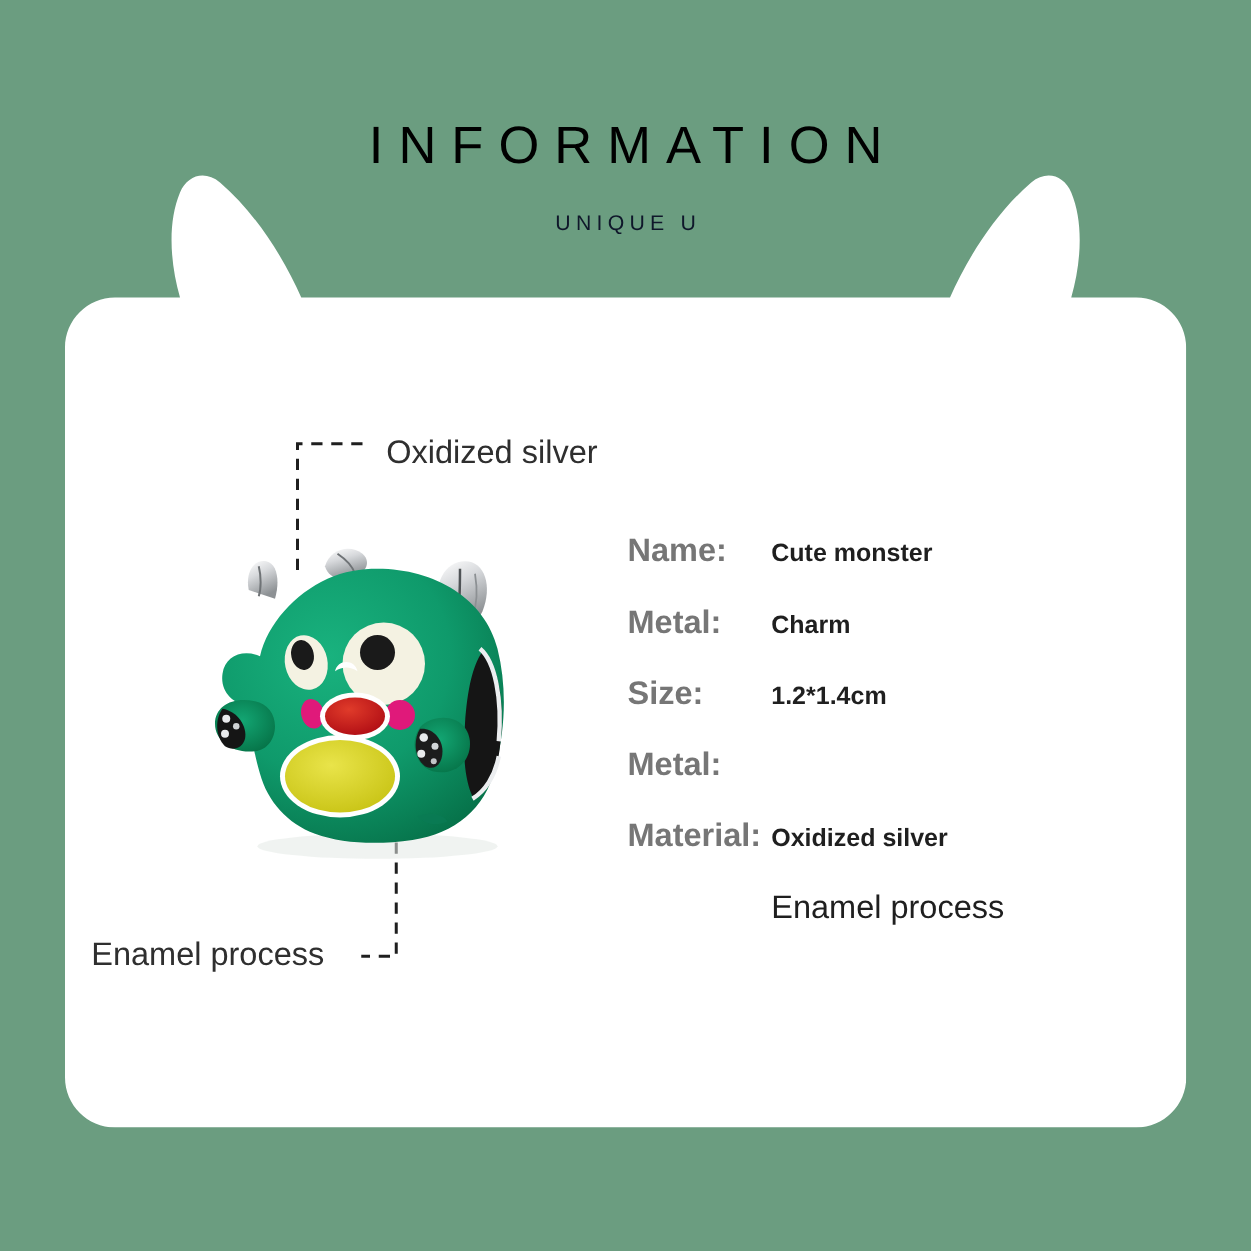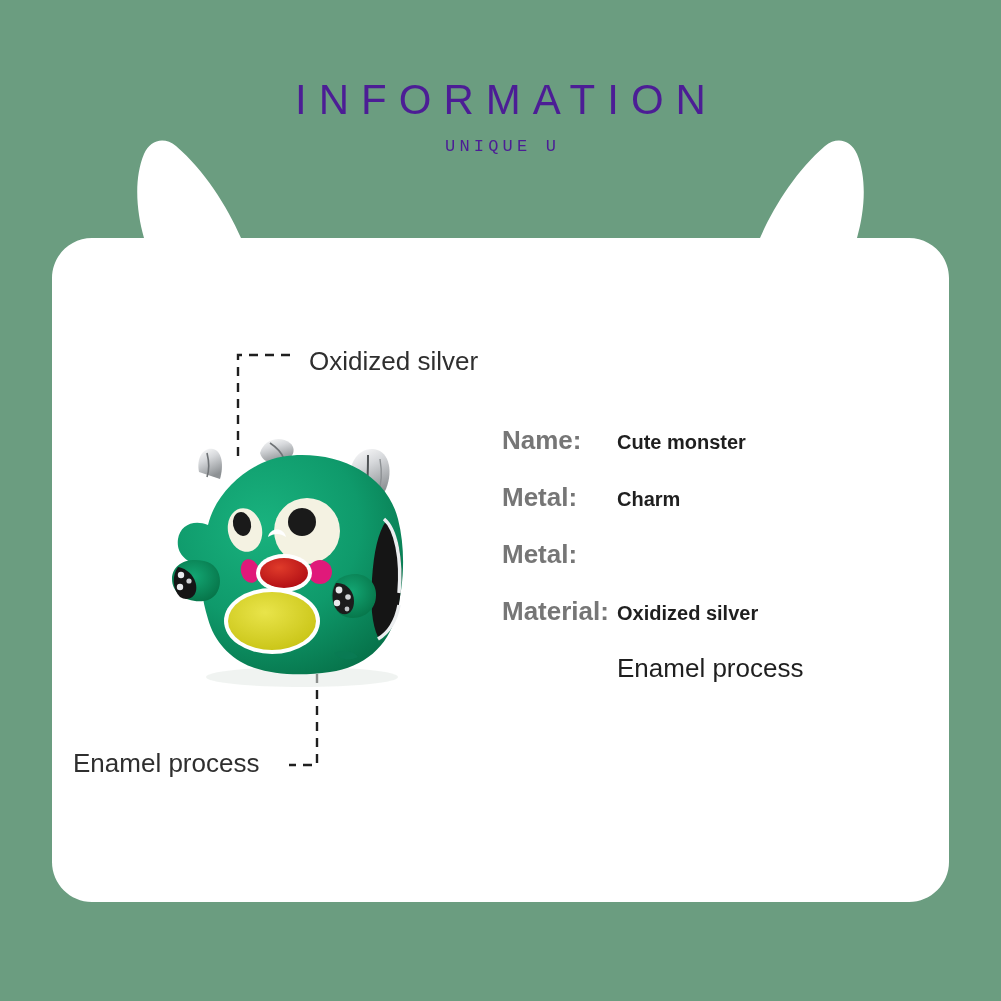--- a/index.html
+++ b/index.html
@@ -18,38 +18,37 @@
 
   
   #header {
     position: absolute;
     left: 0;
     top: 0;
     width: 1001px;
     text-align: center;
   }
   #header-title {
-    margin: 0;
+    margin: 16px;
     padding-top: 76px;
     font-size: 42px;
     font-weight: 400;
     letter-spacing: 12px;
-    color: #4c1d95;
+    color: #000000;
     text-indent: 12px;
     font-family: "Liberation Sans", sans-serif;
   }
   #header-subtitle {
     margin: 0;
     padding-top: 13px;
     font-size: 17px;
     font-weight: 400;
     letter-spacing: 4.2px;
-    color: #4c1d95;
+    color: #0f172a;
     text-indent: 4.2px;
-    font-family: Liberation Mono, monospace;
   }
 
   
   #card-wrap {
     position: absolute;
     left: 52px;
     top: 140px;
     width: 857px;
     height: 762px;
   }
@@ -316,20 +315,24 @@
       <div class="spec-row">
         <div class="spec-label">Name:</div>
         <div class="spec-value">Cute monster</div>
       </div>
 
       <div class="spec-row">
         <div class="spec-label">Metal:</div>
         <div class="spec-value">Charm</div>
       </div>
 
+      <div class="spec-row">
+        <div class="spec-label">Size:</div>
+        <div class="spec-value">1.2*1.4cm</div>
+      </div>
 
       <div class="spec-row">
         <div class="spec-label">Metal:</div>
       </div>
 
       <div class="spec-row">
         <div class="spec-label">Material:</div>
         <div class="spec-value">Oxidized silver</div>
       </div>
       <div class="spec-value-extra">Enamel process</div>

